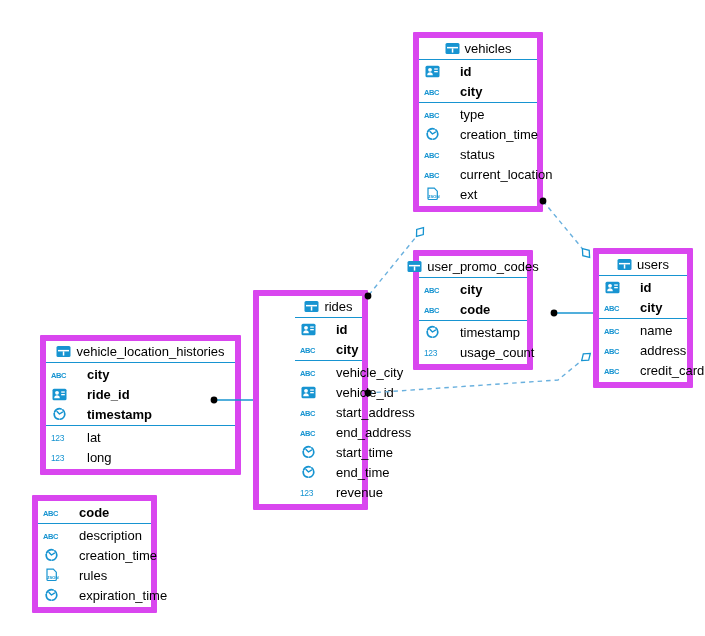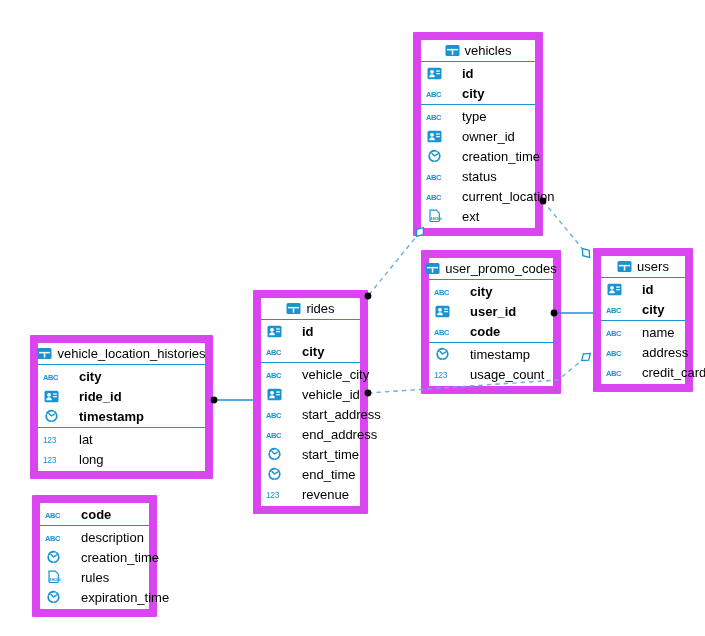--- a/index.html
+++ b/index.html
@@ -12,21 +12,21 @@
   .stage { position: relative; width: 705px; height: 636px; background: #ffffff; }
   #tables-layer { position: absolute; inset: 0; }
   #wires {
     position: absolute; left: 0; top: 0;
     width: 705px; height: 636px;
     pointer-events: none;
   }
   .db-table {
     position: absolute;
     background: #ffffff;
-    border: 8px solid #d946ef;
+    border: 6px solid #d946ef;
     box-sizing: border-box;
     font-size: 13px;
     color: #000;
     border-radius: 1px;
   }
   .db-table-header {
     height: 21px;
     border-bottom: 1px solid #1794d1;
     display: flex;
     align-items: center;
@@ -96,32 +96,20 @@
           <div class="db-row">
             <span class="col-icon">
               <svg width="17" height="12" viewBox="0 0 17 12">
                 <text x="0" y="9.5" font-family="Liberation Sans, sans-serif" font-size="7.5" font-weight="bold" letter-spacing="-0.4" fill="#1794d1">ABC</text>
               </svg>
             </span>
             <span class="col-label">type</span>
           </div>
           <div class="db-row">
             <span class="col-icon">
-              <svg width="15" height="13" viewBox="0 0 15 13">
-                <rect x="0.5" y="0.8" width="14" height="11.4" rx="1.5" fill="#1794d1"></rect>
-                <circle cx="5" cy="4.8" r="1.9" fill="#fff"></circle>
-                <path d="M2.2 10.2 C2.2 8 3.6 7.2 5 7.2 C6.4 7.2 7.8 8 7.8 10.2 Z" fill="#fff"></path>
-                <rect x="9.2" y="3.4" width="3.6" height="1.3" fill="#fff"></rect>
-                <rect x="9.2" y="6" width="3.6" height="1.3" fill="#fff"></rect>
-              </svg>
-            </span>
-            <span class="col-label">owner_id</span>
-          </div>
-          <div class="db-row">
-            <span class="col-icon">
               <svg width="15" height="14" viewBox="0 0 15 14">
                 <circle cx="7.5" cy="7" r="5.3" fill="none" stroke="#1794d1" stroke-width="1.7" stroke-dasharray="7.5 1.8" stroke-linecap="round"></circle>
                 <path d="M5 4.4 L7.5 7 L10.4 5.1" fill="none" stroke="#1794d1" stroke-width="1.4" stroke-linecap="round" stroke-linejoin="round"></path>
               </svg>
             </span>
             <span class="col-label">creation_time</span>
           </div>
           <div class="db-row">
             <span class="col-icon">
               <svg width="17" height="12" viewBox="0 0 17 12">
@@ -142,51 +130,39 @@
             <span class="col-icon">
               <svg width="15" height="14" viewBox="0 0 15 14">
                 <path d="M3 1.2 h6.3 l3 3 v7.3 a1 1 0 0 1 -1 1 h-7.3 a1 1 0 0 1 -1 -1 z" fill="none" stroke="#1794d1" stroke-width="1.2"></path>
                 <text x="2.7" y="11" font-family="Liberation Sans, sans-serif" font-size="4.4" font-weight="bold" fill="#1794d1">JSON</text>
               </svg>
             </span>
             <span class="col-label">ext</span>
           </div>
         </div>
       </div>
-      <div class="db-table" style="left: 413px; top: 250px; width: 140px; margin-left: 8px;">
+      <div class="db-table" style="left: 413px; top: 250px; width: 120px;">
         <div class="db-table-header">
           <span class="tbl-icon">
             <svg width="15" height="13" viewBox="0 0 15 13">
               <rect x="0.5" y="1" width="14" height="11" rx="1.5" fill="#1794d1"></rect>
               <rect x="2" y="4.9" width="11" height="1.5" fill="#fff"></rect>
               <rect x="6.8" y="6.4" width="1.5" height="4.2" fill="#fff"></rect>
             </svg>
           </span>
           <span>user_promo_codes</span>
         </div>
         <div class="db-table-body">
           <div class="db-row pk">
             <span class="col-icon">
               <svg width="17" height="12" viewBox="0 0 17 12">
                 <text x="0" y="9.5" font-family="Liberation Sans, sans-serif" font-size="7.5" font-weight="bold" letter-spacing="-0.4" fill="#1794d1">ABC</text>
               </svg>
             </span>
             <span class="col-label">city</span>
-          </div>
-          <div class="db-row pk">
-            <span class="col-icon">
-              <svg width="15" height="13" viewBox="0 0 15 13">
-                <rect x="0.5" y="0.8" width="14" height="11.4" rx="1.5" fill="#1794d1"></rect>
-                <circle cx="5" cy="4.8" r="1.9" fill="#fff"></circle>
-                <path d="M2.2 10.2 C2.2 8 3.6 7.2 5 7.2 C6.4 7.2 7.8 8 7.8 10.2 Z" fill="#fff"></path>
-                <rect x="9.2" y="3.4" width="3.6" height="1.3" fill="#fff"></rect>
-                <rect x="9.2" y="6" width="3.6" height="1.3" fill="#fff"></rect>
-              </svg>
-            </span>
-            <span class="col-label">user_id</span>
           </div>
           <div class="db-row pk">
             <span class="col-icon">
               <svg width="17" height="12" viewBox="0 0 17 12">
                 <text x="0" y="9.5" font-family="Liberation Sans, sans-serif" font-size="7.5" font-weight="bold" letter-spacing="-0.4" fill="#1794d1">ABC</text>
               </svg>
             </span>
             <span class="col-label">code</span>
           </div>
           <div class="section-sep"></div>
@@ -261,21 +237,21 @@
           <div class="db-row">
             <span class="col-icon">
               <svg width="17" height="12" viewBox="0 0 17 12">
                 <text x="0" y="9.5" font-family="Liberation Sans, sans-serif" font-size="7.5" font-weight="bold" letter-spacing="-0.4" fill="#1794d1">ABC</text>
               </svg>
             </span>
             <span class="col-label">credit_card</span>
           </div>
         </div>
       </div>
-      <div class="db-table" style="left: 253px; top: 290px; width: 115px;">
+      <div class="db-table" style="left: 253px; top: 290px; width: 115px; padding-left: 36px;">
         <div class="db-table-header">
           <span class="tbl-icon">
             <svg width="15" height="13" viewBox="0 0 15 13">
               <rect x="0.5" y="1" width="14" height="11" rx="1.5" fill="#1794d1"></rect>
               <rect x="2" y="4.9" width="11" height="1.5" fill="#fff"></rect>
               <rect x="6.8" y="6.4" width="1.5" height="4.2" fill="#fff"></rect>
             </svg>
           </span>
           <span>rides</span>
         </div>
@@ -358,21 +334,21 @@
           <div class="db-row">
             <span class="col-icon">
               <svg width="17" height="12" viewBox="0 0 17 12">
                 <text x="0" y="10" font-family="Liberation Sans, sans-serif" font-size="8.5" letter-spacing="-0.4" fill="#1794d1">123</text>
               </svg>
             </span>
             <span class="col-label">revenue</span>
           </div>
         </div>
       </div>
-      <div class="db-table" style="left: 30px; top: 335px; width: 183px;">
+      <div class="db-table" style="left: 40px; top: 335px; width: 201px;">
         <div class="db-table-header">
           <span class="tbl-icon">
             <svg width="15" height="13" viewBox="0 0 15 13">
               <rect x="0.5" y="1" width="14" height="11" rx="1.5" fill="#1794d1"></rect>
               <rect x="2" y="4.9" width="11" height="1.5" fill="#fff"></rect>
               <rect x="6.8" y="6.4" width="1.5" height="4.2" fill="#fff"></rect>
             </svg>
           </span>
           <span>vehicle_location_histories</span>
         </div>

